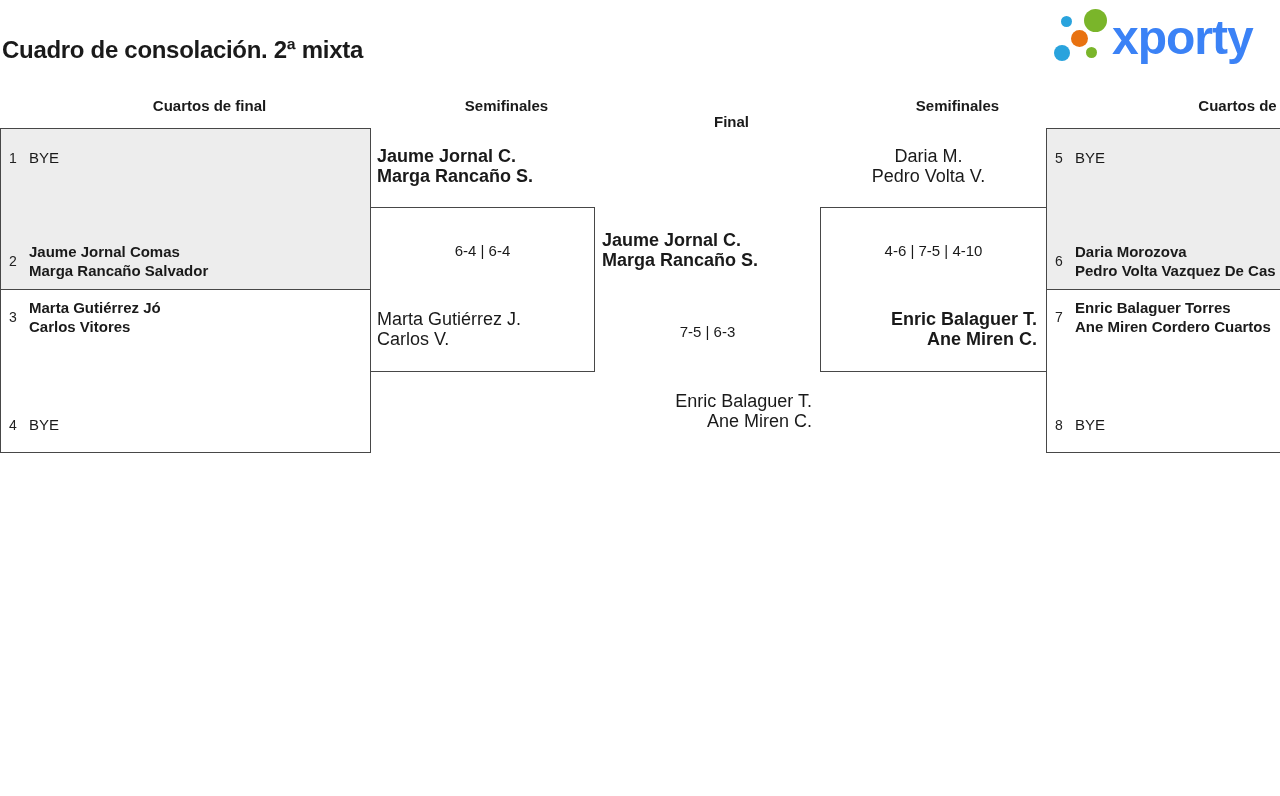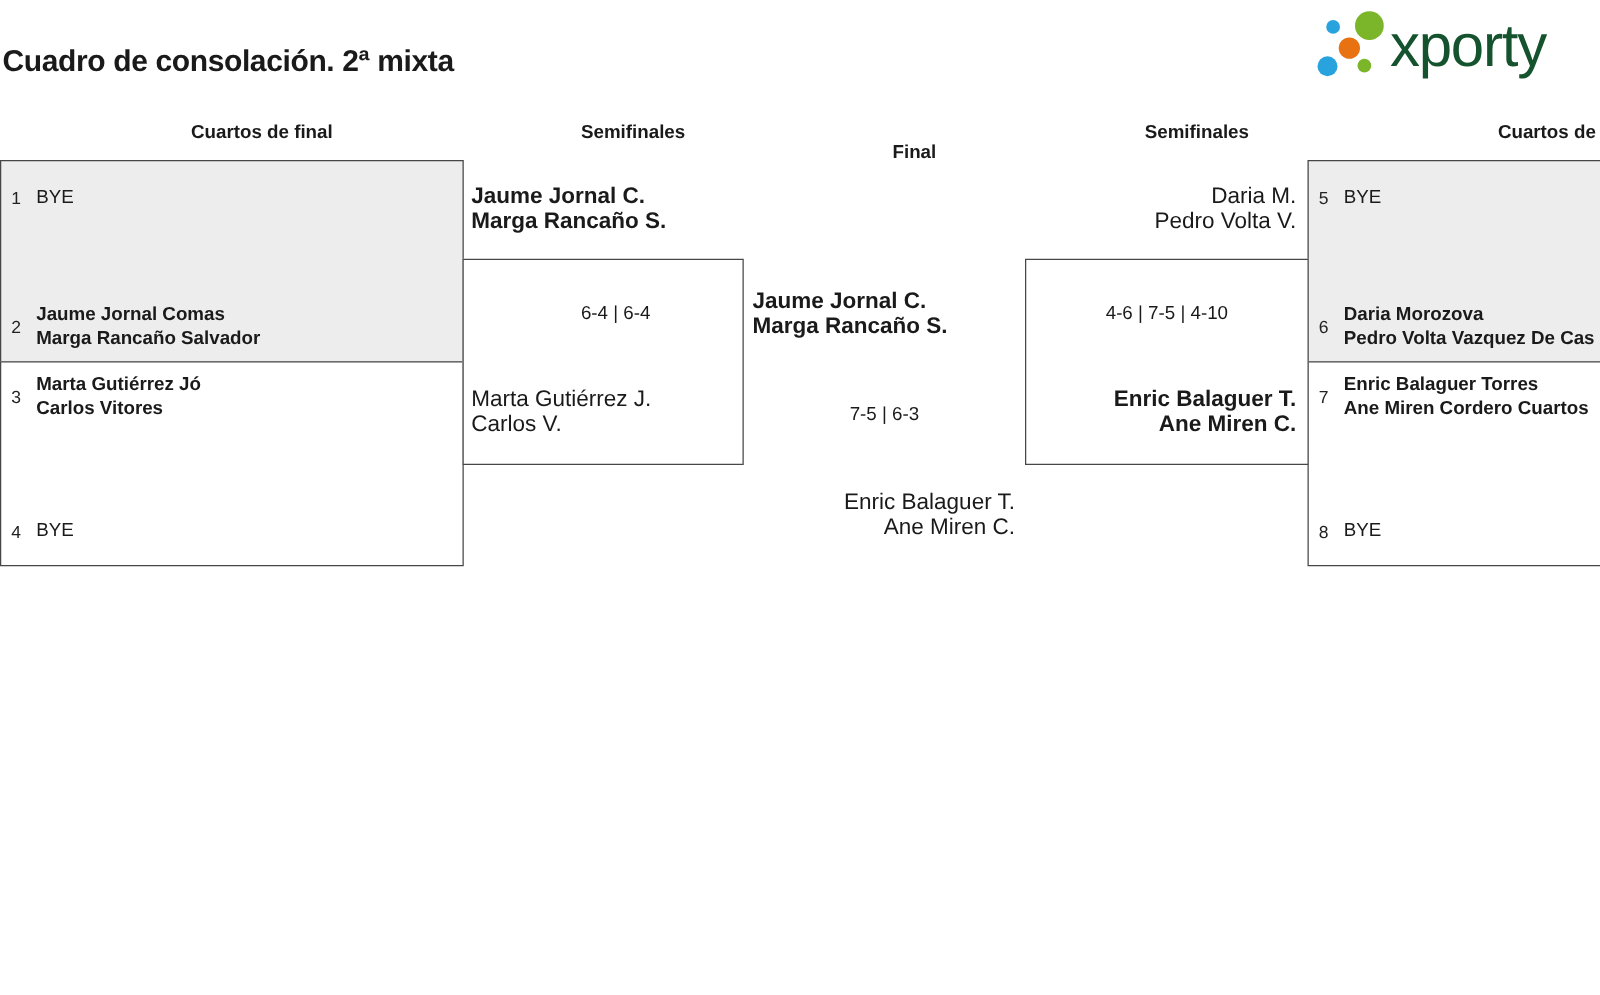--- a/index.html
+++ b/index.html
@@ -12,21 +12,21 @@
 
   
   .logo { position:absolute; left:1046px; top:0; width:234px; height:70px; cursor:pointer; }
   .dot { position:absolute; border-radius:50%; }
   .dot-blue-sm  { left:15px; top:16px; width:11px; height:11px; background:#29a3dd; }
   .dot-green-lg { left:38px; top:9px;  width:23px; height:23px; background:#7ab52a; }
   .dot-orange   { left:25px; top:30px; width:17px; height:17px; background:#e87211; }
   .dot-blue-md  { left:8px;  top:45px; width:16px; height:16px; background:#29a3dd; }
   .dot-green-sm { left:40px; top:47px; width:11px; height:11px; background:#7ab52a; }
   .logo-text { position:absolute; left:66px; top:0; height:70px; line-height:76px;
-               font-size:48px; font-weight:400; letter-spacing:-1px; color:#14532d; }
+               font-size:48px; font-weight:700; letter-spacing:-1px; color:#3b82f6; }
 
   .round-h { position:absolute; top:96px; font-size:15px; font-weight:700; text-align:center; line-height:20px; white-space:nowrap;padding-left:48px; }
   .rh-0 { left:0;      width:371px; }
   .rh-1 { left:370px;  width:225px; }
   .rh-2 { left:595px;  width:225px;margin-top:16px; }
   .rh-3 { left:820px;  width:227px; }
   .rh-4 { left:1046px; width:370px; }
 
   .mbox { position:absolute; background:#ffffff; border:1px solid #474747; }
   .mbox.grey { background:#ededed; }
@@ -43,24 +43,24 @@
   .team.single-bottom { bottom:18px; }
   .team.double-bottom { bottom:9px; }
   .seed  { width:20px; flex:none; font-size:14px; color:#222; }
   .tname { font-size:15px; line-height:19px; white-space:nowrap; }
   .bold  { font-weight:700; }
 
   .lbl2  { position:absolute; font-size:18px; line-height:19.5px; white-space:nowrap; }
   .score { position:absolute; font-size:15px; line-height:19px; text-align:center; white-space:nowrap; }
 
   .sf-l-winner { left:377px; top:147px; }
-  .sf-l-score  { left:370px; width:225px; top:241px;margin-left:10px; }
+  .sf-l-score  { left:370px; width:225px; top:241px; }
   .sf-l-loser  { left:377px; top:310px; }
 
-  .sf-r-winner { left:820px; width:217px; top:147px; text-align:right; }
+  .sf-r-winner { left:820px; width:217px; top:147px; text-align:center; }
   .sf-r-score  { left:820px; width:227px; top:241px; }
   .sf-r-loser  { left:820px; width:217px; top:310px; text-align:right; }
 
   .final-top    { left:602px; top:231px; }
   .final-score  { left:595px; width:225px; top:322px; }
   .final-bottom { left:595px; width:217px; top:392px; text-align:right; }
 </style>
 </head>
 <body>
 

